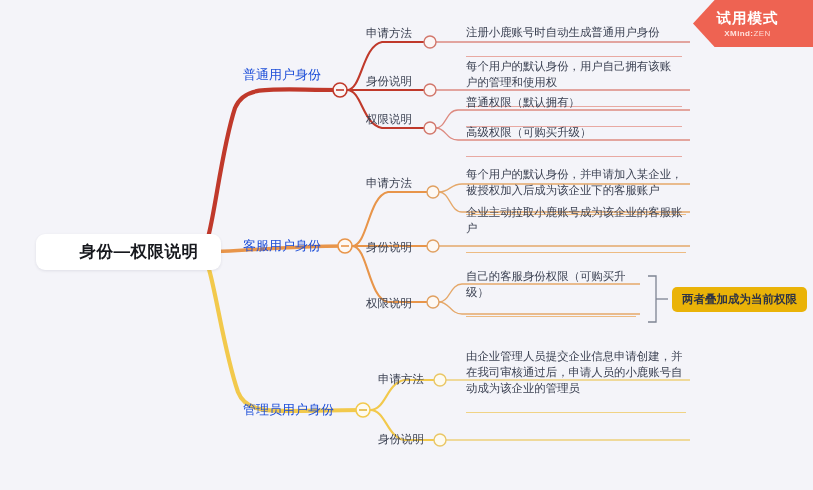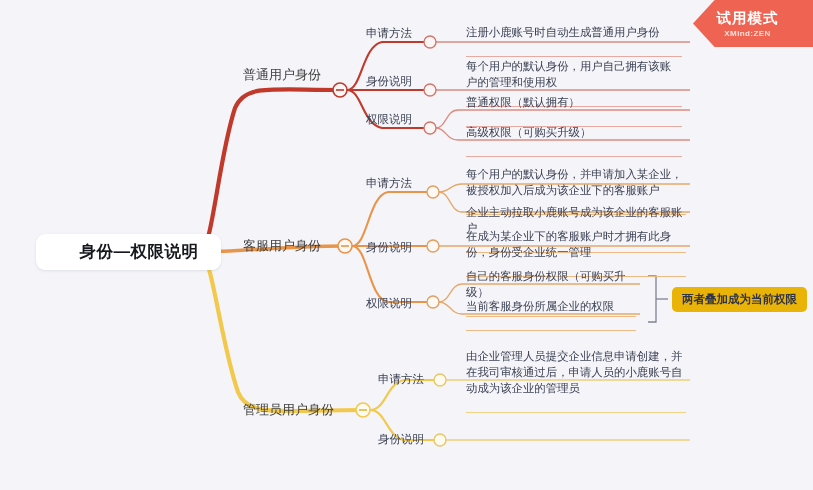--- a/index.html
+++ b/index.html
@@ -55,21 +55,21 @@
   
   .branch-label {
     position: absolute;
     font-size: 12.5px;
     color: #3d4354;
     white-space: nowrap;
     z-index: 5;
   }
   .branch-label.main {
     font-size: 13px;
-    color: #404040;
+    color: #1d4ed8;
   }
 
   
   .sub-label {
     position: absolute;
     font-size: 11.5px;
     color: #3d4354;
     white-space: nowrap;
     z-index: 5;
   }
@@ -126,21 +126,21 @@
     letter-spacing: 1px;
     line-height: 17px;
   }
   .trial-badge .trial-sub {
     color: #ffe2dd;
     font-size: 8px;
     font-weight: bold;
     letter-spacing: 0.4px;
     margin-top: 2px;
   }
-  .trial-badge .trial-sub .zen { font-weight: bold; color:#ffd9d2; }
+  .trial-badge .trial-sub .zen { font-weight: normal; color:#ffd9d2; }
 </style>
 </head>
 <body>
 
 <div id="canvas">
 
   <svg id="svg-layer" viewBox="0 0 813 490">
 
     <path d="M200 252 C 212 252, 218 160, 235 108 C 245 84, 270 90, 340 90" fill="none" stroke="#c0392b" stroke-width="4.2" stroke-linecap="round"></path>
 
@@ -219,25 +219,23 @@
   <div class="leaf red" style="left:466px; top:94px; width:216px;">普通权限（默认拥有）</div>
   <div class="leaf red" style="left:466px; top:124px; width:216px;">高级权限（可购买升级）</div>
 
   <div class="branch-label main" style="left:243px; top:237px;">客服用户身份</div>
 
   <div class="sub-label" style="left:366px; top:176px;">申请方法</div>
   <div class="leaf orange" style="left:466px; top:166px; width:220px;">每个用户的默认身份，并申请加入某企业，被授权加入后成为该企业下的客服账户</div>
   <div class="leaf orange" style="left:466px; top:204px; width:220px;">企业主动拉取小鹿账号成为该企业的客服账户</div>
 
   <div class="sub-label" style="left:366px; top:240px;">身份说明</div>
-  <div class="leaf orange" style="left:466px; top:228px; width:220px;">在成为某企业下的客服账户时才拥有此身份，身份受企业统一管理</div>
 
   <div class="sub-label" style="left:366px; top:296px;">权限说明</div>
   <div class="leaf orange" style="left:466px; top:268px; width:170px;">自己的客服身份权限（可购买升级）</div>
-  <div class="leaf orange" style="left:466px; top:298px; width:170px;">当前客服身份所属企业的权限</div>
 
   <div class="summary-box">两者叠加成为当前权限</div>
 
   <div class="branch-label main" style="left:243px; top:401px;">管理员用户身份</div>
 
   <div class="sub-label" style="left:378px; top:372px;">申请方法</div>
   <div class="leaf yellow" style="left:466px; top:348px; width:220px;">由企业管理人员提交企业信息申请创建，并在我司审核通过后，申请人员的小鹿账号自动成为该企业的管理员</div>
 
   <div class="sub-label" style="left:378px; top:432px;">身份说明</div>
 

